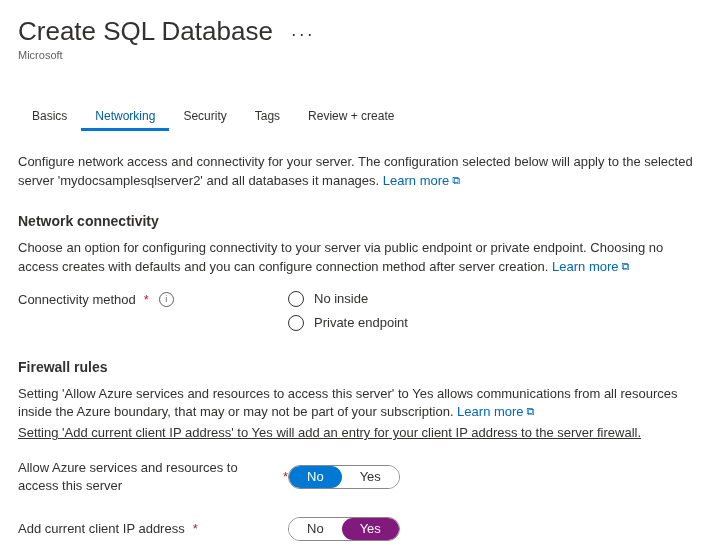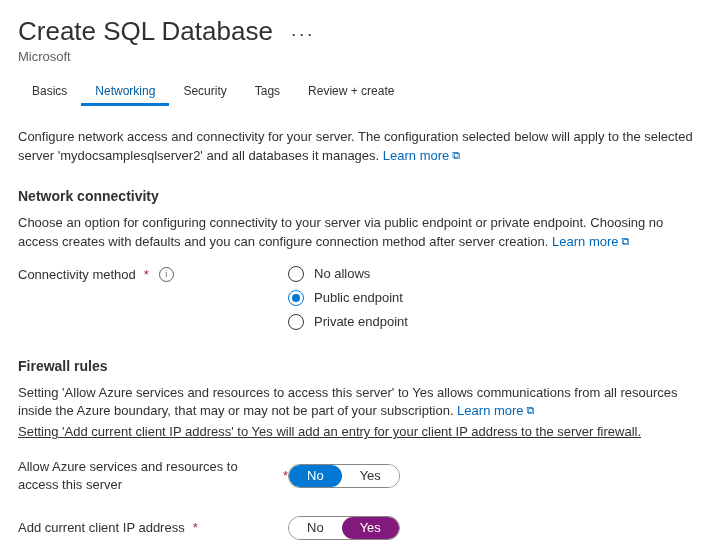--- a/index.html
+++ b/index.html
@@ -8,21 +8,21 @@
     font-size:13px;
     color:#323130;
     background:#ffffff;
     width:722px;
     padding:16px 18px 24px 18px;
     box-sizing:border-box;
   }
   .title-row{display:flex;align-items:flex-start;gap:18px;}
   h1{font-size:26px;font-weight:400;margin:0;color:#323130;line-height:1.2;}
   .title-more{font-size:18px;letter-spacing:2px;color:#323130;margin-top:8px;cursor:pointer;}
-  .publisher{color:#605e5c;font-size:13px;margin-top:2px;margin-bottom:12px;}
+  .publisher{color:#605e5c;font-size:11px;margin-top:2px;margin-bottom:40px;}
   .tabs{display:flex;gap:0;border:none;margin-bottom:22px;}
   .tab{padding:8px 14px;font-size:12px;color:#323130;cursor:pointer;position:relative;}
   .tab.active{color:#005a9e;}
   .tab.active::after{content:"";position:absolute;left:0;right:0;bottom:0;height:3px;background:#0078d4;}
   .desc{color:#323130;line-height:1.45;}
   .section-title{font-weight:600;font-size:14px;margin:22px 0 10px 0;color:#323130;}
   a.link{color:#0066b8;text-decoration:none;cursor:pointer;}
   .ext-icon{font-size:11px;margin-left:3px;color:#0066b8;position:relative;top:-1px;}
   .req{color:#a4262c;margin-left:2px;}
   .field-row{display:flex;align-items:flex-start;margin-top:10px;}
@@ -85,27 +85,21 @@
 <div class="field-row">
   <div class="field-label">
     <span>Connectivity method</span>
       <span class="req">*</span>
     <span class="info-icon">i</span>
   </div>
   <div class="field-control">
     <div class="radio-group" id="conn-radio-group">
         <div class="radio-row">
           <span class="radio"></span>
-          <span>No allows</span>
-        </div>
-        <div class="radio-row">
-          <span class="radio checked">
-            <span class="dot"></span>
-          </span>
-          <span>Public endpoint</span>
+          <span>No inside</span>
         </div>
         <div class="radio-row">
           <span class="radio"></span>
           <span>Private endpoint</span>
         </div>
       </div>
   </div>
 </div>
 
 <div class="section-title" style="margin-top:28px">Firewall rules</div>

